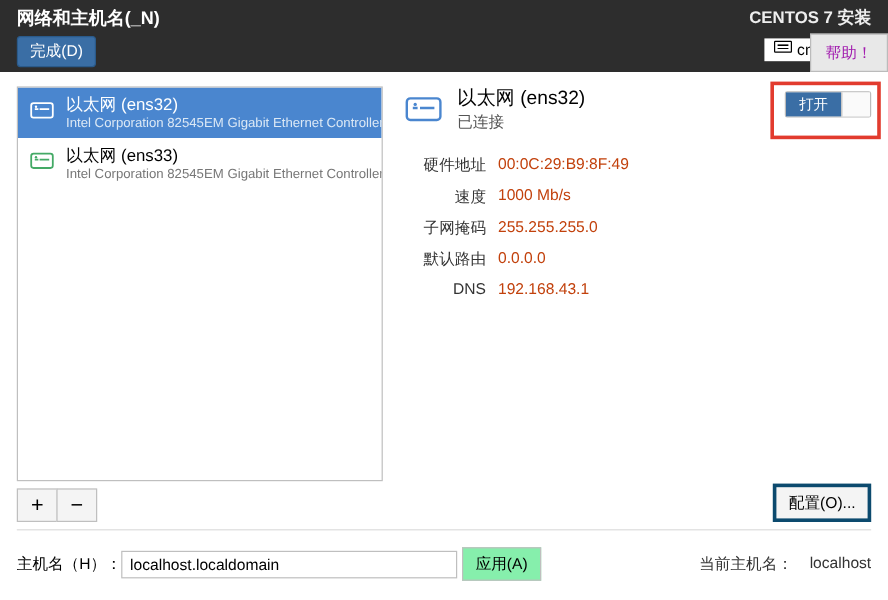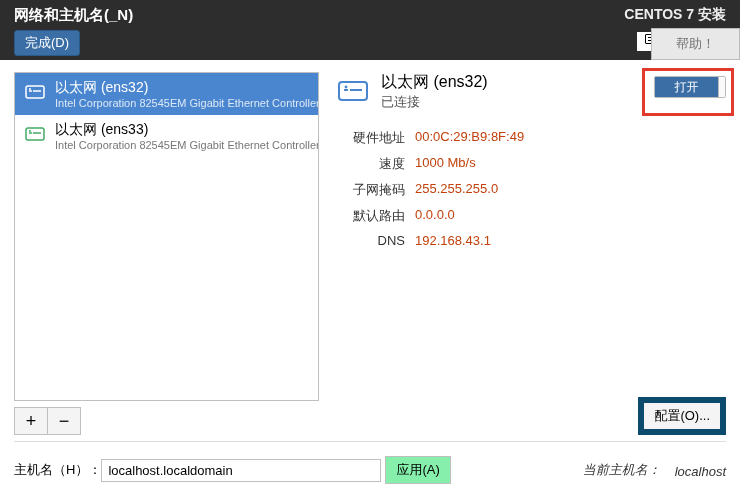--- a/index.html
+++ b/index.html
@@ -4,21 +4,21 @@
 <style>
   * { box-sizing: border-box; margin: 0; padding: 0; }
   body { font-family: sans-serif; font-size: 13px; width: 740px; height: 500px; background: #fff; overflow: hidden; }
   .header { background: #2d2d2d; color: #fff; height: 60px; position: relative; }
   .header-title { position: absolute; left: 14px; top: 6px; font-size: 15px; font-weight: bold; }
   .done-btn { position: absolute; left: 14px; top: 30px; background: #3a6ea5; border: 1px solid #2a5a8a; color: #fff; padding: 3px 10px; border-radius: 3px; font-size: 13px; cursor: pointer; }
   .installer-title { position: absolute; right: 14px; top: 6px; font-size: 14px; font-weight: bold; color: #eee; }
   .keyboard-ind { position: absolute; right: 54px; top: 32px; background: #fff; color: #000; padding: 2px 8px; font-size: 13px; display:flex;align-items:flex-start;gap:4px;}
   .kb-icon { display:inline-block; width:15px; height:10px; border:1.5px solid #000; border-radius:1px; position:relative;}
   .kb-icon::after{content:"";position:absolute;left:2px;top:2px;right:2px;bottom:2px;background:repeating-linear-gradient(0deg,#000 0 1px,transparent 1px 3px);}
-  .help-btn { position: absolute; right: 0; top: 28px; background: #e8e8e8; color: #737373; padding: 6px 24px; font-size: 13px; border:1px solid #bbb; cursor:pointer;}
+  .help-btn { position: absolute; right: 0; top: 28px; background: #e8e8e8; color: #a21caf; padding: 6px 12px; font-size: 13px; border:1px solid #bbb; cursor:pointer;}
   .content { height: 375px; display: flex; padding: 12px 14px 0 14px; gap: 10px; }
   .left-panel { width: 305px; display:flex; flex-direction:column; }
   .iface-list { border: 1px solid #bfbfbf; flex:1; overflow:hidden; background:#fff;}
   .iface-item { display:flex; align-items:flex-start; padding: 6px 8px; gap:8px; cursor:pointer;}
   .iface-item.selected { background: #4a86cf; color:#fff; }
   .iface-icon { width:24px; height:24px; display:flex; align-items:center; justify-content:center; }
   .iface-icon svg { width:24px; height:24px; }
   .iface-text { flex:1; }
   .iface-name { font-size:14px; }
   .iface-sub { font-size:11px; color:#777; white-space:nowrap; overflow:hidden; text-overflow:ellipsis;}
@@ -27,32 +27,32 @@
   .sqbtn { width:34px; height:28px; border:1px solid #bfbfbf; background:#f4f4f4; font-size:18px; line-height:1; cursor:pointer; margin-left:-1px;}
   .sqbtn:first-child{margin-left:0;}
   .right-panel { flex:1; position:relative; padding-left: 6px;}
   .detail-head { display:flex; align-items:flex-start; gap:10px; margin-bottom:18px;}
   .detail-icon { width:36px; height:36px; }
   .detail-title { font-size:16px; }
   .detail-status { font-size:13px; color:#555; }
   .toggle-wrap { position:absolute; right:0; top:4px;}
   .highlight-box { position:absolute; right:-8px; top:-8px; border:3px solid #e23b2e; width:92px; height:48px; pointer-events:none;}
   .toggle { width:72px; height:22px; border:1px solid #bbb; background:#f0f0f0; display:flex; border-radius:2px; cursor:pointer;}
-  .toggle-on { width:63px; background:#3a6ea5; color:#fff; display:flex;align-items:center;justify-content:center; font-size:12px;}
+  .toggle-on { width:46px; background:#3a6ea5; color:#fff; display:flex;align-items:center;justify-content:center; font-size:12px;}
   .toggle-knob { flex:1; background:#fafafa; border-left:1px solid #bbb;}
   .detail-rows { margin-top:6px; }
   .drow { display:flex; margin-bottom:8px; font-size:13px; }
   .dlabel { width:70px; text-align:right; color:#333; margin-right:10px;}
   .dval { color:#c2410c; }
-  .config-btn { position:absolute; right:0; bottom:0; padding:4px 10px; border:6px solid #0c4a6e; background:#f4f4f4; cursor:pointer; font-size:13px;}
+  .config-btn { position:absolute; right:0; bottom:0; padding:4px 10px; border:3px solid #0c4a6e; background:#f4f4f4; cursor:pointer; font-size:13px;}
   .divider { border-top:1px solid #dcdcdc; margin: 6px 14px 0 14px;}
   .footer { display:flex; align-items:center; padding: 14px 14px; font-size:13px;}
   .hostname-input { width:280px; padding:3px 6px; border:1px solid #bfbfbf; background:#fff; font-size:13px;}
   .apply-btn { padding:4px 10px; border:1px solid #bfbfbf; background:#86efac; cursor:pointer; font-size:13px; margin-left:4px;}
-  .cur-host { margin-left:auto; color:#333; display:flex; gap:14px; align-items:flex-end;font-style:italic;}
+  .cur-host { margin-left:auto; color:#333; display:flex; gap:14px; align-items:flex-start;}
 </style>
 </head>
 <body>
 
 <div class="header">
   <div class="header-title">网络和主机名(_N)</div>
   <button class="done-btn">完成(D)</button>
   <div class="installer-title">CENTOS 7 安装</div>
   <div class="keyboard-ind">
     <span class="kb-icon"></span>

